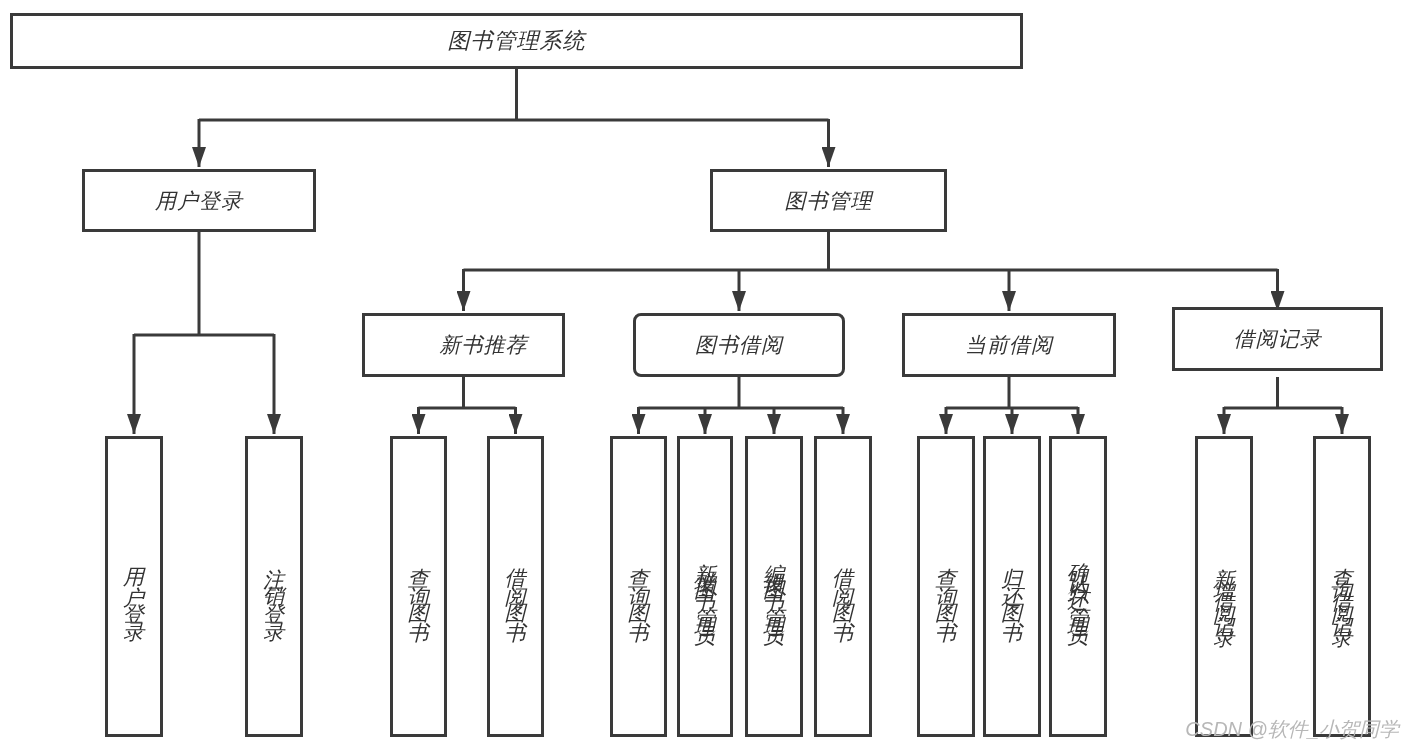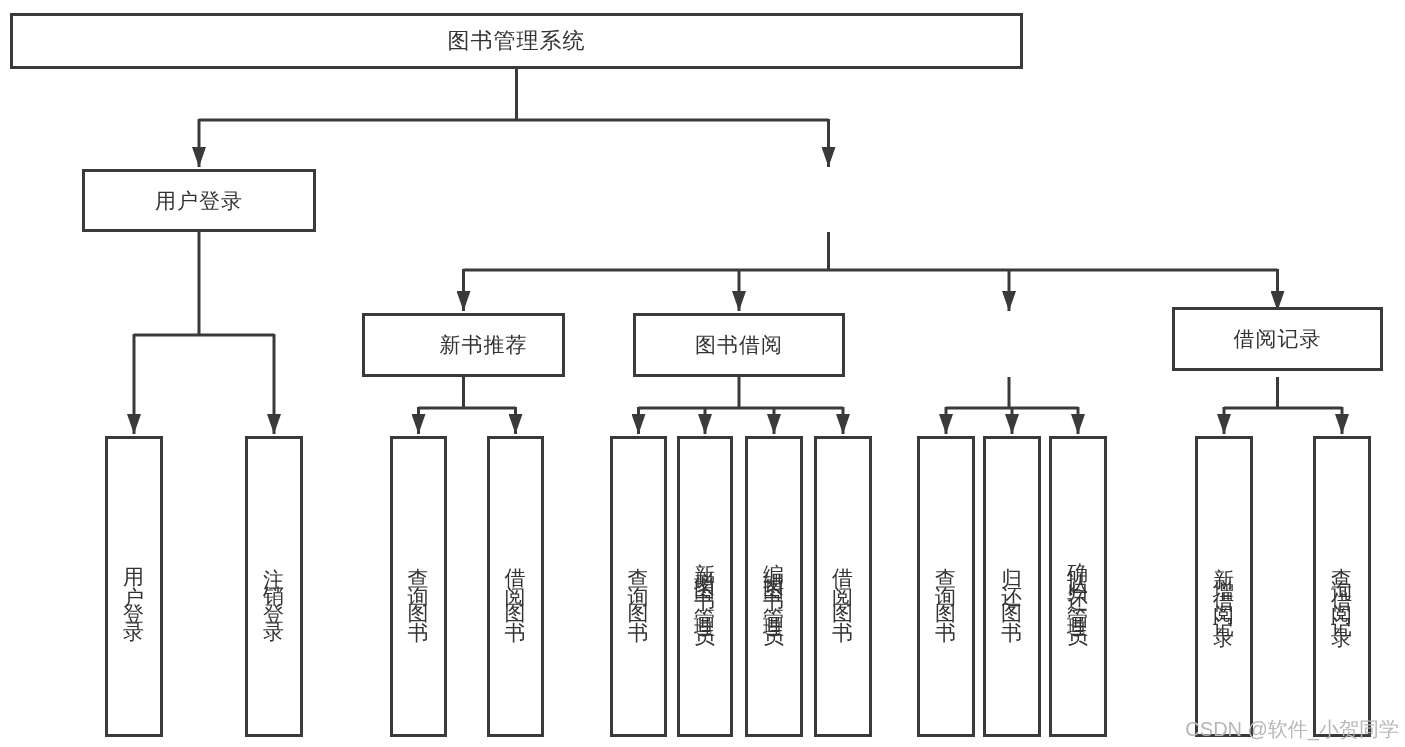--- a/index.html
+++ b/index.html
@@ -3,20 +3,21 @@
 <meta charset="utf-8">
 <style>
   html,body{margin:0;padding:0;background:#ffffff;}
   .stage{
     position:relative;
     width:1405px;height:747px;
     background:#ffffff;
     font-family:"Liberation Sans",sans-serif;
     color:#333333;
     overflow:hidden;
+    font-style:italic;
   }
   .wires{position:absolute;left:0;top:0;width:1405px;height:747px;}
   .wires path{stroke:#3a3a3a;stroke-width:3;fill:none;}
   .node{
     position:absolute;
     box-sizing:border-box;
     border:3px solid #3a3a3a;
     background:#ffffff;
     display:flex;align-items:center;justify-content:center;
     z-index:1;
@@ -83,26 +84,32 @@
     <path d="M1342,407 V434" marker-end="url(#arrow)"></path>
   </svg>
 
   <div class="node root" style="left:10px;top:13px;width:1013px;height:56px;">
     <span class="hlabel">图书管理系统</span>
   </div>
 
   <div class="node" style="left:82px;top:169px;width:234px;height:63px;">
     <span class="hlabel">用户登录</span>
   </div>
+  <div class="node" style="left:710px;top:169px;width:237px;height:63px;">
+    <span class="hlabel">图书管理</span>
+  </div>
 
   <div class="node" style="left:362px;top:313px;width:203px;height:64px;padding-left:40px;">
     <span class="hlabel">新书推荐</span>
   </div>
-  <div class="node" style="left:633px;top:313px;width:212px;height:64px;">
+  <div class="node" style="left:633px;top:313px;width:212px;height:64px;border-radius:8px;">
     <span class="hlabel">图书借阅</span>
+  </div>
+  <div class="node" style="left:902px;top:313px;width:214px;height:64px;">
+    <span class="hlabel">当前借阅</span>
   </div>
   <div class="node" style="left:1172px;top:307px;width:211px;height:64px;">
     <span class="hlabel">借阅记录</span>
   </div>
 
   <div class="node" style="left:105px;top:436px;width:58px;height:301px;">
     <span class="vtext ls4">用户登录</span>
   </div>
   <div class="node" style="left:245px;top:436px;width:58px;height:301px;">
     <span class="vtext ls4">注销登录</span>

